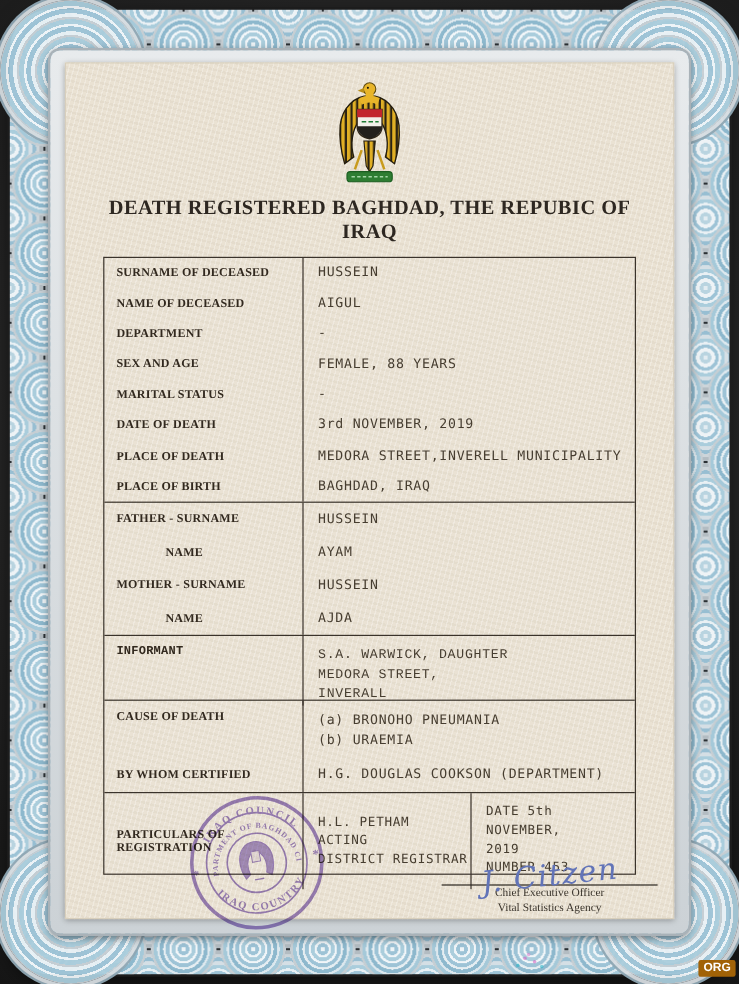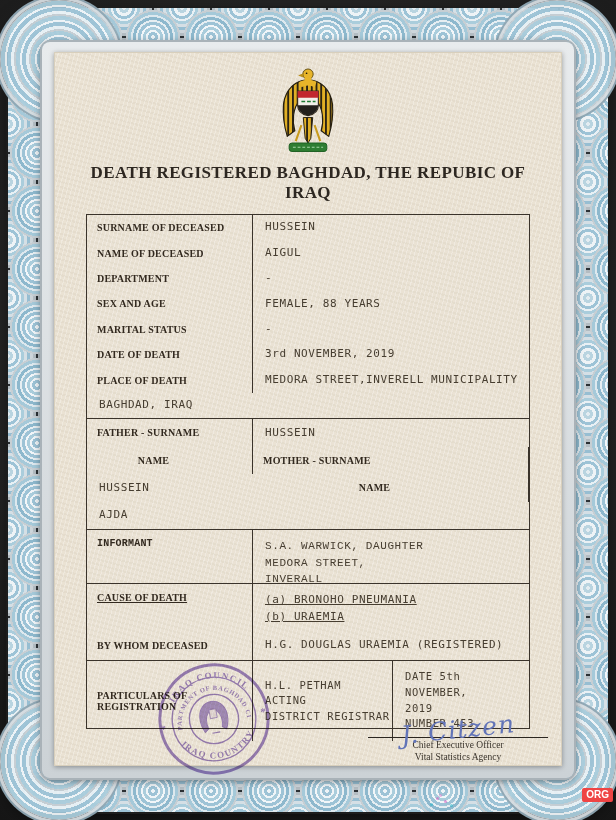--- a/index.html
+++ b/index.html
@@ -73,21 +73,21 @@
     font-family:"DejaVu Sans Mono", monospace; font-size:11px; letter-spacing:.6px;
     color:#463d30; padding-left:12px; display:flex; align-items:center;
     white-space:pre-line; line-height:1.5;
   }
   .sec-a { grid-auto-rows:25.4px; }
   .sec-b { grid-auto-rows:27.5px; }
   .lbl.center { justify-content:center; padding-left:0; padding-right:32px; }
   .sec-c { height:54px; }
   .sec-c .lbl, .sec-c .val { align-items:flex-start; padding-top:8px;font-family:Liberation Mono, monospace; }
   .sec-d { grid-template-rows:47px 29px; }
-  .sec-d .row1 { align-items:flex-start; padding-top:8px;text-decoration:underline; }
+  .sec-d .row1 { align-items:flex-start; padding-top:8px; }
   .sec-e { grid-template-columns:166px 140px 1fr; height:68px; }
   .sec-e .val { font-size:10.5px; }
   .cell-reg { border-right:1.4px solid #3a332b; }
   .cell-datenum { flex-direction:column; align-items:flex-start; justify-content:space-between; padding:8px 4px 9px 12px; }
   .cell-datenum .dn { white-space:pre-line; }
 
   
   .stamp {
     position:absolute; left:101px; top:608px; width:118px; height:118px;
     transform:rotate(-10deg); opacity:.82; mix-blend-mode:multiply; z-index:6;
@@ -97,22 +97,22 @@
   .signature { position:absolute; right:12px; bottom:2px; width:184px; text-align:center; z-index:5; }
   .sig-name {
     font-family:"DejaVu Serif", serif; font-style:italic; font-size:25px;
     color:#6274b8; transform:rotate(-6deg); margin-bottom:-7px; letter-spacing:1px;
   }
   .sig-line { border-top:1.6px solid #2b2620; margin:0 2px 2px; }
   .sig-role { font-size:9.5px; line-height:1.25; color:#3a342c; font-family:"Liberation Serif", serif; }
 
   
   .wm-badge {
-    position:absolute; right:3px; bottom:18px; z-index:10;
-    background:#ef4444; color:#fff; font:700 10px "Liberation Sans", sans-serif;
+    position:absolute; right:3px; bottom:6px; z-index:10;
+    background:#a16207; color:#fff; font:700 10px "Liberation Sans", sans-serif;
     padding:1px 4px 2px; border-radius:2px;
   }
   .wm-dots {
     position:absolute; left:436px; bottom:20px; width:3px; height:3px; border-radius:50%;
     background:#d45bbf; opacity:.55; z-index:10;
     box-shadow:8px 3px 0 #d45bbf, -6px 6px 0 #27b7c9, 14px 7px 0 #27b7c9, 3px -3px 0 #e081d0;
   }
 </style>
 </head>
 <body>
@@ -162,46 +162,48 @@
       <div class="lbl">DEPARTMENT</div>
       <div class="val">-</div>
       <div class="lbl">SEX AND AGE</div>
       <div class="val">FEMALE, 88 YEARS</div>
       <div class="lbl">MARITAL STATUS</div>
       <div class="val">-</div>
       <div class="lbl">DATE OF DEATH</div>
       <div class="val">3rd NOVEMBER, 2019</div>
       <div class="lbl">PLACE OF DEATH</div>
       <div class="val">MEDORA STREET,INVERELL MUNICIPALITY</div>
+      <div class="lbl">PLACE OF BIRTH</div>
       <div class="val">BAGHDAD, IRAQ</div>
     </div>
 
     <div class="sec sec-b">
       <div class="lbl">FATHER - SURNAME</div>
       <div class="val">HUSSEIN</div>
       <div class="lbl center">NAME</div>
+      <div class="val">AYAM</div>
       <div class="lbl">MOTHER - SURNAME</div>
       <div class="val">HUSSEIN</div>
       <div class="lbl center">NAME</div>
       <div class="val">AJDA</div>
     </div>
 
     <div class="sec sec-c">
       <div class="lbl">INFORMANT</div>
       <div class="val">S.A. WARWICK, DAUGHTER
 MEDORA STREET,
 INVERALL</div>
     </div>
 
     <div class="sec sec-d">
       <div class="lbl row1">CAUSE OF DEATH</div>
       <div class="val row1">(a) BRONOHO PNEUMANIA
 (b) URAEMIA</div>
-      <div class="lbl">BY WHOM DECEASED</div>
-      <div class="val">H.G. DOUGLAS URAEMIA (REGISTERED)</div>
+      <div class="lbl">BY WHOM CERTIFIED</div>
+      <div class="val">H.G. DOUGLAS COOKSON (DEPARTMENT)</div>
     </div>
 
     <div class="sec sec-e">
       <div class="lbl">PARTICULARS OF REGISTRATION</div>
       <div class="val cell-reg">H.L. PETHAM
 ACTING
 DISTRICT REGISTRAR</div>
       <div class="val cell-datenum">
         <span class="dn">DATE 5th NOVEMBER,
 2019</span>

